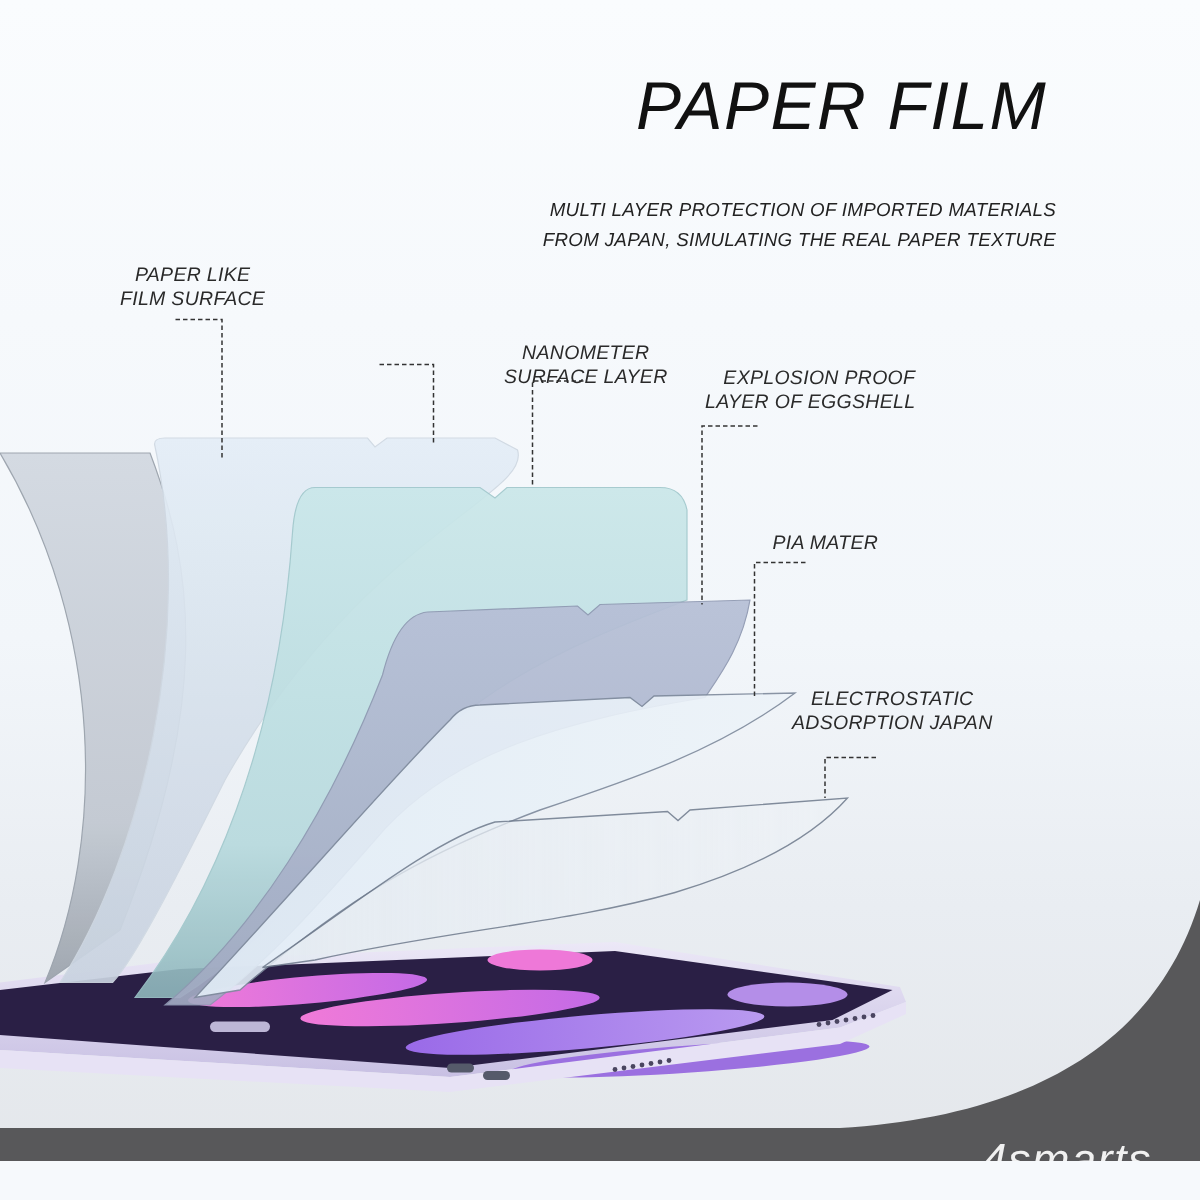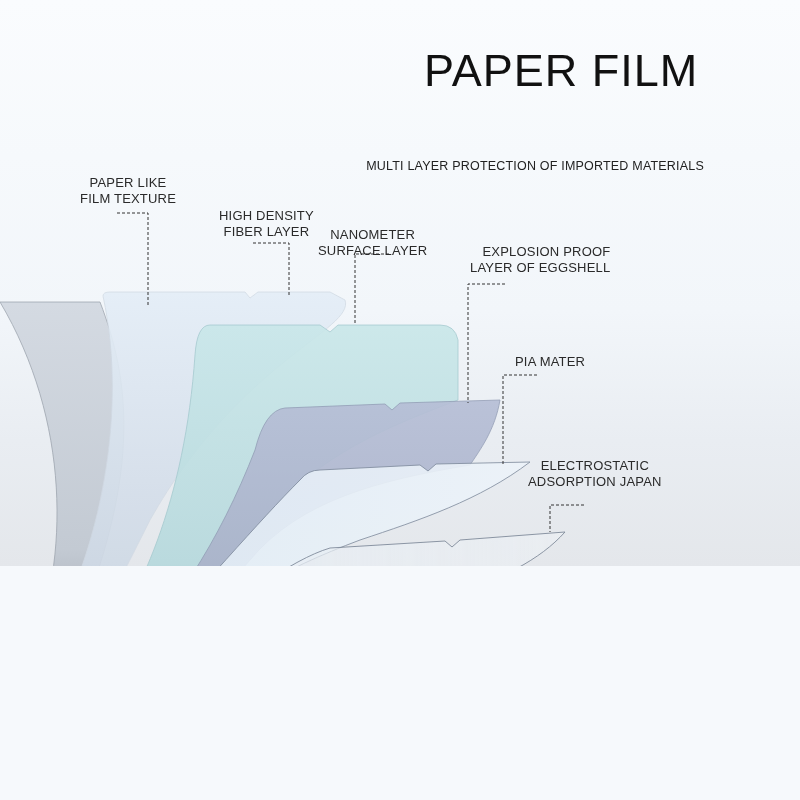--- a/index.html
+++ b/index.html
@@ -1,20 +1,20 @@
 <!DOCTYPE html>
 <html><head>
 <meta charset="utf-8">
 <style>
   html, body { margin: 0; padding: 0; }
   body { width: 800px; height: 800px; overflow: hidden; background: #f6f9fc; font-family: "Liberation Sans", sans-serif; }
-  .stage { position: relative; width: 800px; height: 566px; background: linear-gradient(180deg, #fafcfe 0%, #f2f6fa 55%, #e9edf2 78%, #e4e7eb 100%); overflow: hidden; }
+  .stage { position: relative; width: 800px; height: 774px; background: linear-gradient(180deg, #fafcfe 0%, #f2f6fa 55%, #e9edf2 78%, #e4e7eb 100%); overflow: hidden; font-style: italic; }
   .art { position: absolute; left: 0; top: 0; width: 800px; height: 800px; }
   .title { position: absolute; left: 424px; top: 48px; font-size: 45px; font-weight: 400; letter-spacing: 1px; color: #111; white-space: nowrap; line-height: 1; }
-  .subtitle { position: absolute; right: 96px; top: 130px; text-align: right; font-size: 12.5px; line-height: 20px; color: #222; letter-spacing: 0.2px; white-space: nowrap; margin-top: 26px; }
+  .subtitle { position: absolute; right: 96px; top: 130px; text-align: right; font-size: 12.5px; line-height: 20px; color: #222; letter-spacing: 0.2px; white-space: nowrap; }
   .label { position: absolute; font-size: 13px; line-height: 16px; color: #2a2a2a; text-align: center; white-space: nowrap; letter-spacing: 0.2px; }
   .brand { position: absolute; right: 32px; top: 757px; font-size: 30px; color: #f1f1f1; letter-spacing: 1px; font-weight: 300; }
 </style>
 </head>
 <body>
 
 <div class="stage">
 
   <svg class="art" viewBox="0 0 800 800">
     <defs>
@@ -109,31 +109,28 @@
       <polyline points="537,375 503,375 503,465"></polyline>
       <polyline points="584,505 550,505 550,532"></polyline>
     </g>
 
     <path d="M0 752 L560 752 C680 745 770 700 800 600 L800 800 L0 800 Z" fill="#58585a"></path>
   </svg>
 
   <div class="title">PAPER FILM</div>
   <div class="subtitle">
     <div>MULTI LAYER PROTECTION OF IMPORTED MATERIALS</div>
+    <div>FROM JAPAN, SIMULATING THE REAL PAPER TEXTURE</div>
   </div>
 
   <div class="label" style="left:80px; top:175px;">
     <div>PAPER LIKE</div>
-    <div>FILM TEXTURE</div>
+    <div>FILM SURFACE</div>
   </div>
-  <div class="label" style="left:219px; top:208px;">
-    <div>HIGH DENSITY</div>
-    <div>FIBER LAYER</div>
-  </div>
-  <div class="label" style="left:318px; top:227px;">
+  <div class="label" style="left:336px; top:227px;">
     <div>NANOMETER</div>
     <div>SURFACE LAYER</div>
   </div>
   <div class="label" style="left:470px; top:244px;text-align:right;">
     <div>EXPLOSION PROOF</div>
     <div>LAYER OF EGGSHELL</div>
   </div>
   <div class="label" style="left:489px; top:354px;margin-left:26px;">
     <div>PIA MATER</div>
   </div>

